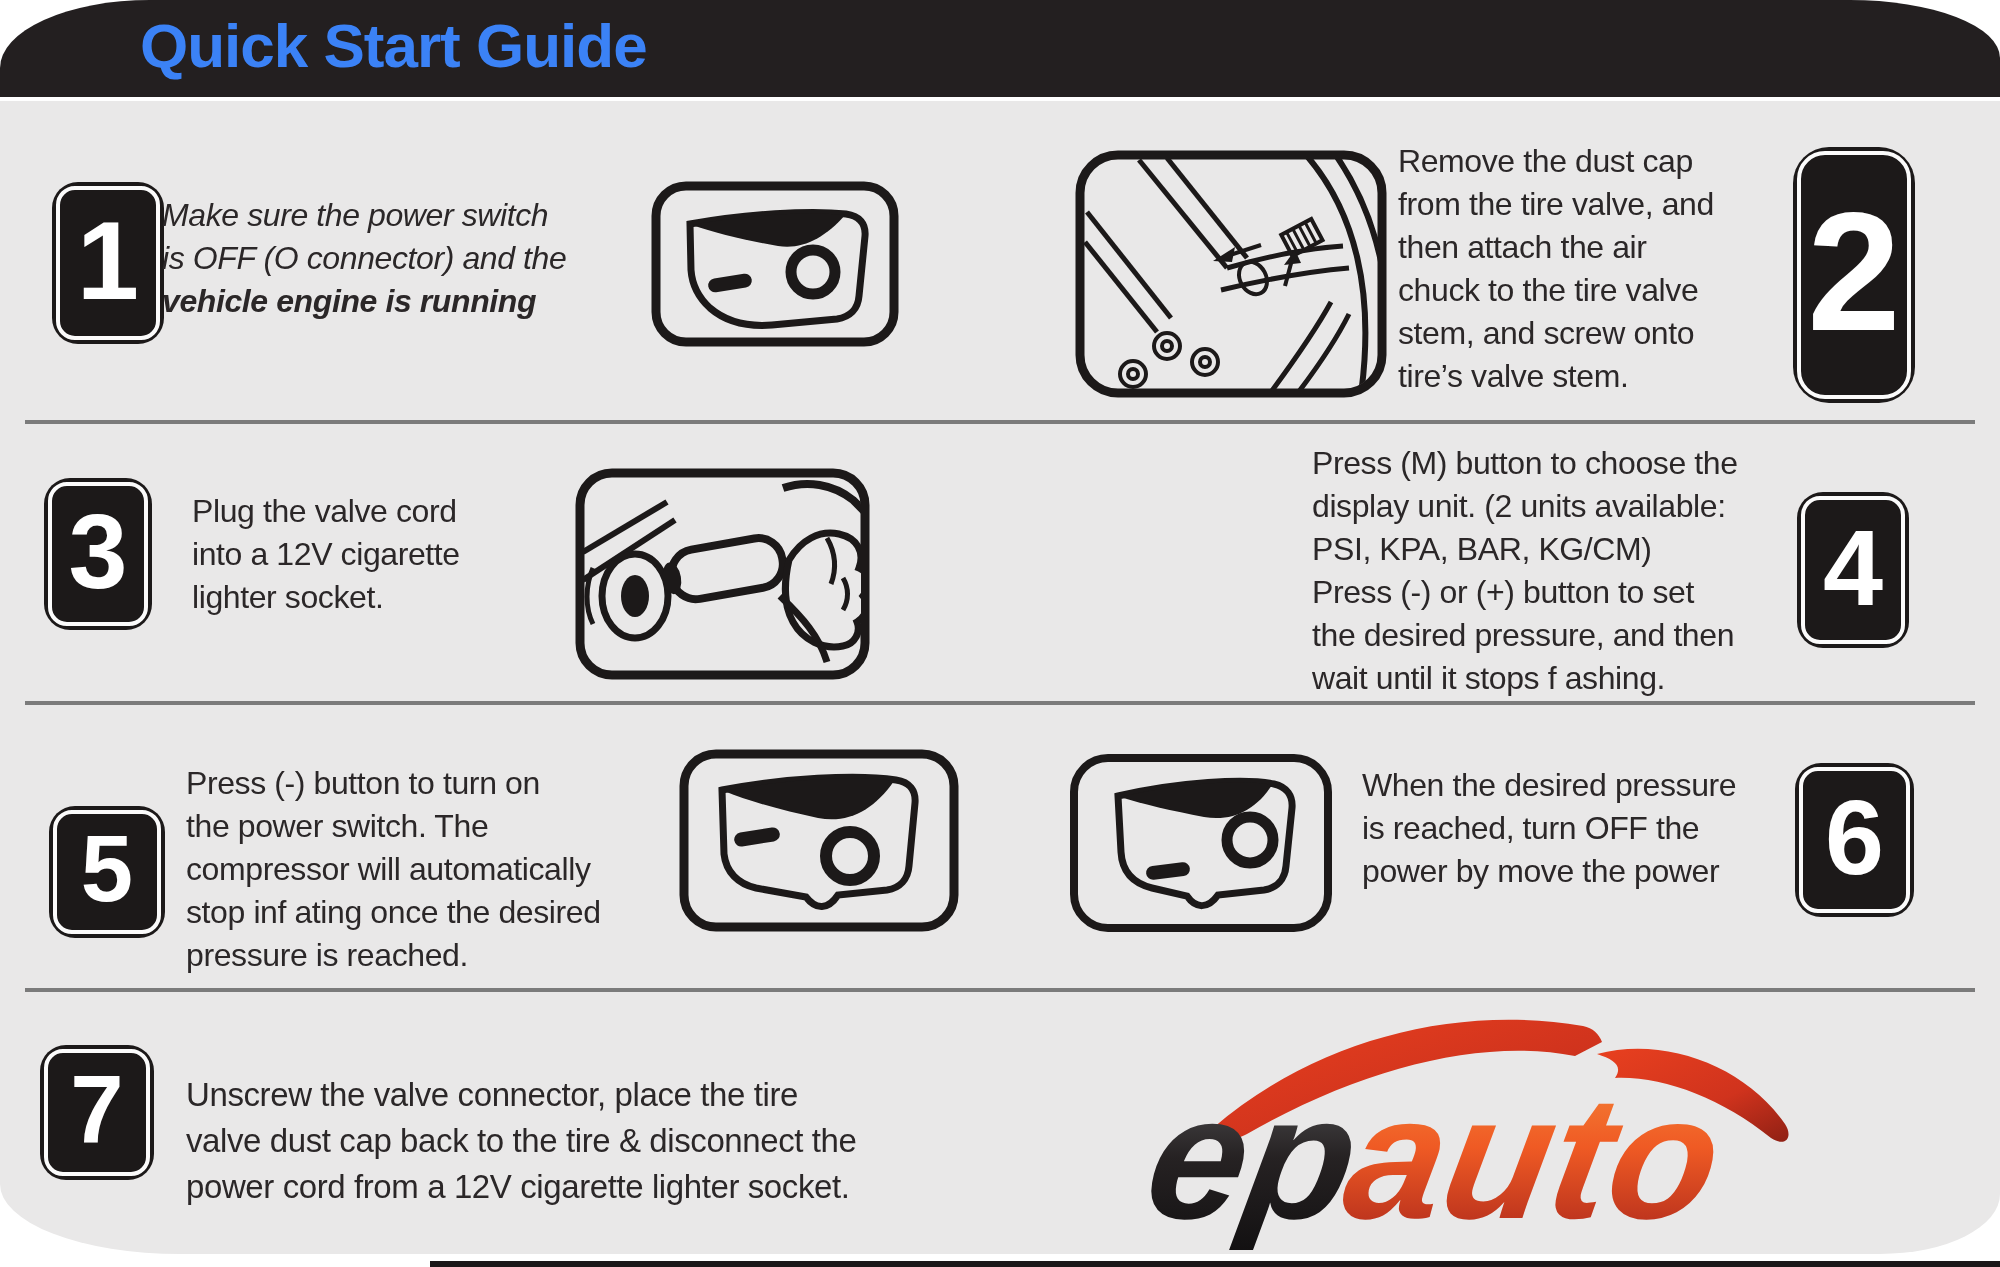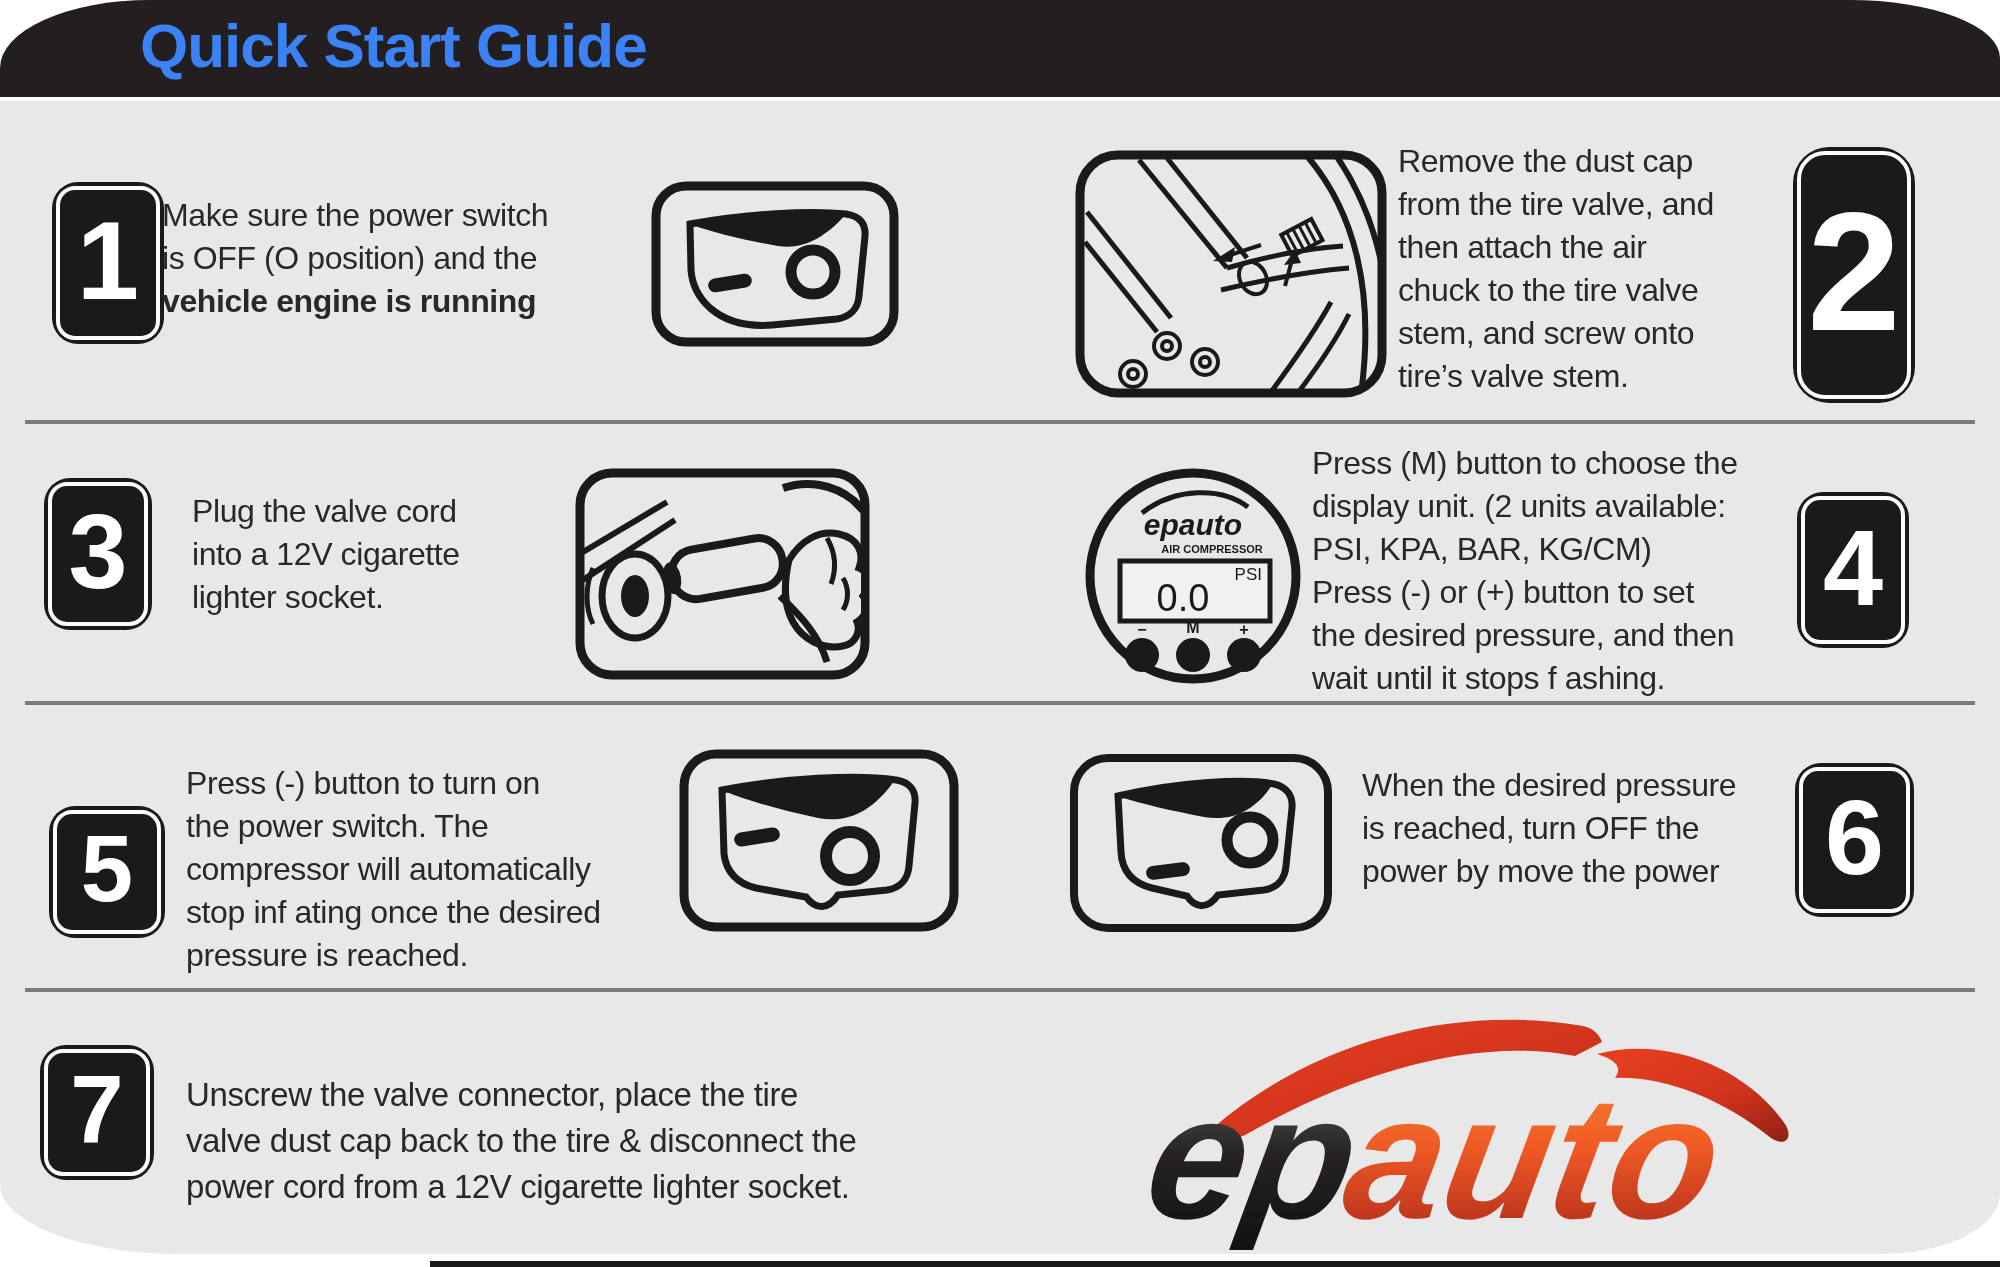--- a/index.html
+++ b/index.html
@@ -31,21 +31,21 @@
   #badge-3{left:44px;top:478px;width:108px;height:152px;font-size:106px;}
   #badge-4{left:1797px;top:492px;width:112px;height:156px;font-size:108px;}
   #badge-5{left:49px;top:806px;width:116px;height:132px;font-size:94px;}
   #badge-6{left:1795px;top:763px;width:119px;height:154px;font-size:106px;}
   #badge-7{left:40px;top:1045px;width:114px;height:135px;font-size:96px;}
 
   
   .step-text{position:absolute;color:#2b2728;font-size:32px;line-height:43px;letter-spacing:-0.4px;}
   .ln{display:block;white-space:nowrap;}
   .bold{font-weight:700;}
-  #text-1{left:162px;top:194px;}
+  #text-1{left:162px;top:194px;font-style:italic;}
   #text-2{left:1398px;top:140px;}
   #text-3{left:192px;top:490px;}
   #text-4{left:1312px;top:442px;}
   #text-5{left:186px;top:762px;}
   #text-6{left:1362px;top:764px;}
   #text-7{left:186px;top:1042px;font-size:33px;line-height:46px;margin-top:30px;}
 
   
   .illus{position:absolute;}
   #switch-1{left:650px;top:180px;width:250px;height:168px;}
@@ -71,21 +71,21 @@
 
   <div class="divider" id="divider-1"></div>
   <div class="divider" id="divider-2"></div>
   <div class="divider" id="divider-3"></div>
 
   <div class="badge" id="badge-1">
       <span>1</span>
     </div>
   <div class="step-text" id="text-1">
     <span class="ln">Make sure the power switch</span>
-    <span class="ln">is OFF (O position) and the</span>
+    <span class="ln">is OFF (O connector) and the</span>
     <span class="ln bold">vehicle engine is running</span>
   </div>
   <div class="illus" id="switch-1">
     <svg viewBox="0 0 250 168">
       <rect x="6" y="6" width="238" height="156" rx="30" fill="none" stroke="#1c1919" stroke-width="9"></rect>
       <path d="M 40 44 C 95 34 160 30 196 34 C 210 36 216 44 215 56 L 209 116 C 208 129 200 137 187 139 L 122 145 C 97 147 75 141 60 128 C 49 118 42 104 41 90 Z" fill="none" stroke="#1c1919" stroke-width="7"></path>
       <path d="M 42 45 C 95 35 160 31 195 35 C 175 58 152 70 128 66 C 98 61 65 53 42 45 Z" fill="#1c1919"></path>
       <rect x="58" y="96" width="44" height="14" rx="7" fill="#1c1919" transform="rotate(-9 80 103)"></rect>
       <circle cx="163" cy="92" r="22" fill="none" stroke="#1c1919" stroke-width="11"></circle>
     </svg>
@@ -168,37 +168,20 @@
         </g>
         <path d="M 208 20 C 232 12 258 16 278 32 L 290 44" stroke-width="8"></path>
         <path d="M 214 92 C 226 72 244 62 264 66 C 282 70 290 84 284 100 C 294 104 296 118 288 128 C 294 136 292 148 282 154 C 286 164 280 176 268 178 C 248 182 228 172 218 154 C 210 140 208 118 214 92 Z" fill="#e9e8e8" stroke-width="7"></path>
         <path d="M 252 70 C 260 84 262 100 256 116" stroke-width="5"></path>
         <path d="M 268 110 C 274 120 274 132 268 142" stroke-width="5"></path>
         <path d="M 205 128 C 228 150 244 168 252 194" stroke-width="7"></path>
       </g>
     </svg>
   </div>
 
-  <div class="illus" id="gauge-illus">
-    <svg viewBox="0 0 226 226">
-      <circle cx="113" cy="113" r="103" fill="#e9e8e8" stroke="#1c1919" stroke-width="9"></circle>
-      <path d="M 62 50 C 95 24 142 24 168 44" fill="none" stroke="#1c1919" stroke-width="5"></path>
-      <text x="113" y="72" text-anchor="middle" font-size="30" font-weight="bold" font-style="italic" font-family="Liberation Sans, sans-serif" fill="#1c1919">epauto</text>
-      <text x="132" y="90" text-anchor="middle" font-size="11" font-weight="bold" font-family="Liberation Sans, sans-serif" fill="#1c1919">AIR COMPRESSOR</text>
-      <rect x="40" y="98" width="150" height="60" fill="#f2f1f1" stroke="#1c1919" stroke-width="5"></rect>
-      <text x="182" y="117" text-anchor="end" font-size="17" font-family="Liberation Sans, sans-serif" fill="#1c1919">PSI</text>
-      <text x="103" y="148" text-anchor="middle" font-size="38" font-family="Liberation Sans, sans-serif" fill="#1c1919">0.0</text>
-      <text x="62" y="172" text-anchor="middle" font-size="16" font-weight="bold" font-family="Liberation Sans, sans-serif" fill="#1c1919">−</text>
-      <text x="113" y="170" text-anchor="middle" font-size="16" font-weight="bold" font-family="Liberation Sans, sans-serif" fill="#1c1919">M</text>
-      <text x="164" y="172" text-anchor="middle" font-size="16" font-weight="bold" font-family="Liberation Sans, sans-serif" fill="#1c1919">+</text>
-      <circle cx="62" cy="192" r="17" fill="#1c1919"></circle>
-      <circle cx="113" cy="192" r="17" fill="#1c1919"></circle>
-      <circle cx="164" cy="192" r="17" fill="#1c1919"></circle>
-    </svg>
-  </div>
   <div class="step-text" id="text-4">
     <span class="ln">Press (M) button to choose the</span>
     <span class="ln">display unit. (2 units available:</span>
     <span class="ln">PSI, KPA, BAR, KG/CM)</span>
     <span class="ln">Press (-) or (+) button to set</span>
     <span class="ln">the desired pressure, and then</span>
     <span class="ln">wait until it stops f ashing.</span>
   </div>
   <div class="badge" id="badge-4">
       <span>4</span>

